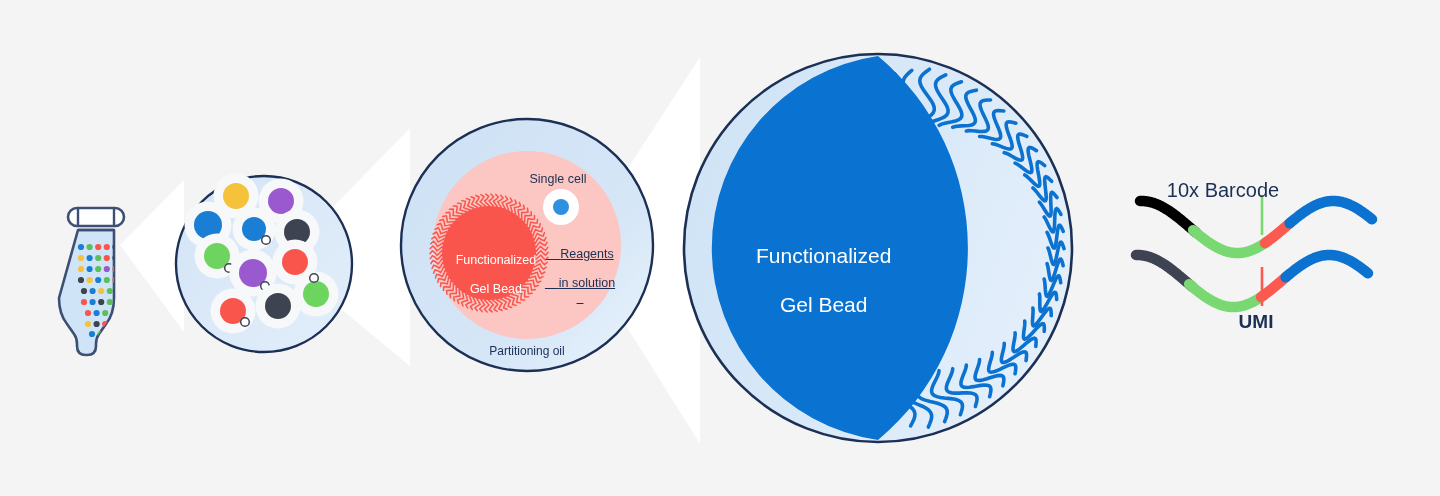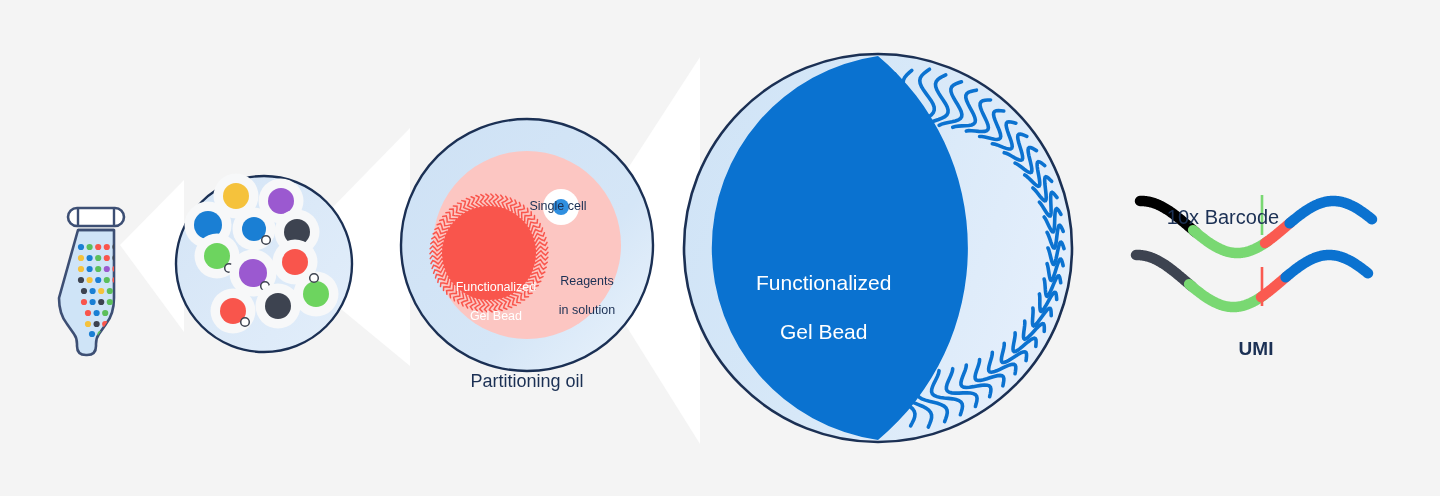--- a/index.html
+++ b/index.html
@@ -24,27 +24,26 @@
     inset: 0;
     width: 1440px;
     height: 496px;
   }
   .lbl {
     position: absolute;
     color: #1b3054;
     white-space: pre;
     line-height: 1.18;
     pointer-events: none;
-    margin-top: 27px;
   }
   .lbl.center { text-align: center; transform: translateX(-50%); }
   .lbl-gems   { font-size: 21px; left: 264px; top: 357px; }
-  .lbl-poil   { font-size: 18px; left: 527px; top: 344px; }
+  .lbl-poil   { font-size: 12px; left: 527px; top: 344px; }
   .lbl-scell  { font-size: 12.5px; left: 558px; top: 172px; }
-  .lbl-reag   { font-size: 12.5px; left: 580px; top: 232px; }
+  .lbl-reag   { font-size: 12.5px; left: 580px; top: 232px; text-decoration: underline; }
   .lbl-fgb-sm { font-size: 12.5px; left: 489px; top: 238px; color: #ffffff; font-weight: 400; }
   .lbl-fgb-lg { font-size: 21px; left: 812px; top: 219px; color: #ffffff; }
   .lbl-bc     { font-size: 20px; left: 1223px; top: 179px; }
   .lbl-umi    { font-size: 19px; left: 1256px; top: 311px; font-weight: bold; }
 </style>
 </head>
 <body>
 
 <div id="stage">
 

